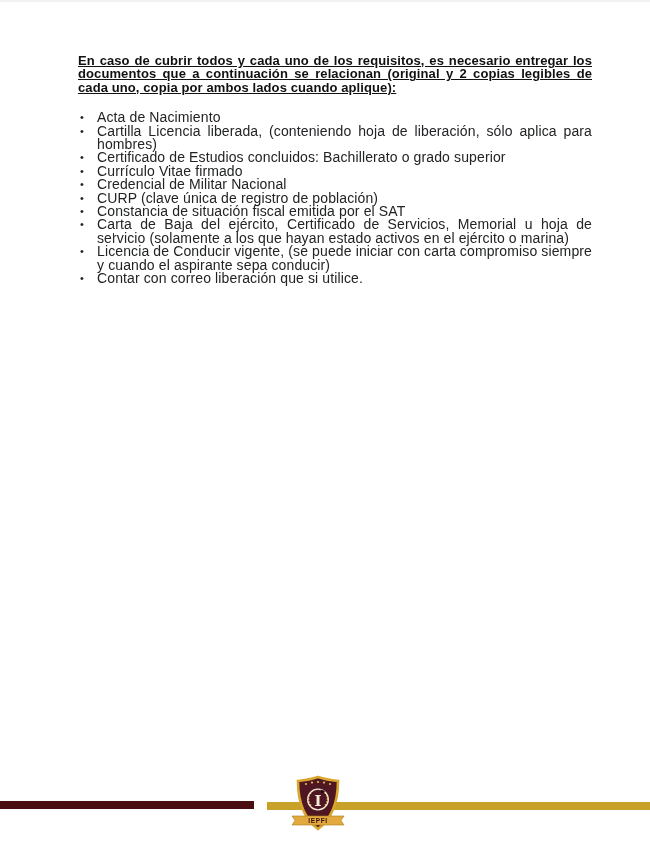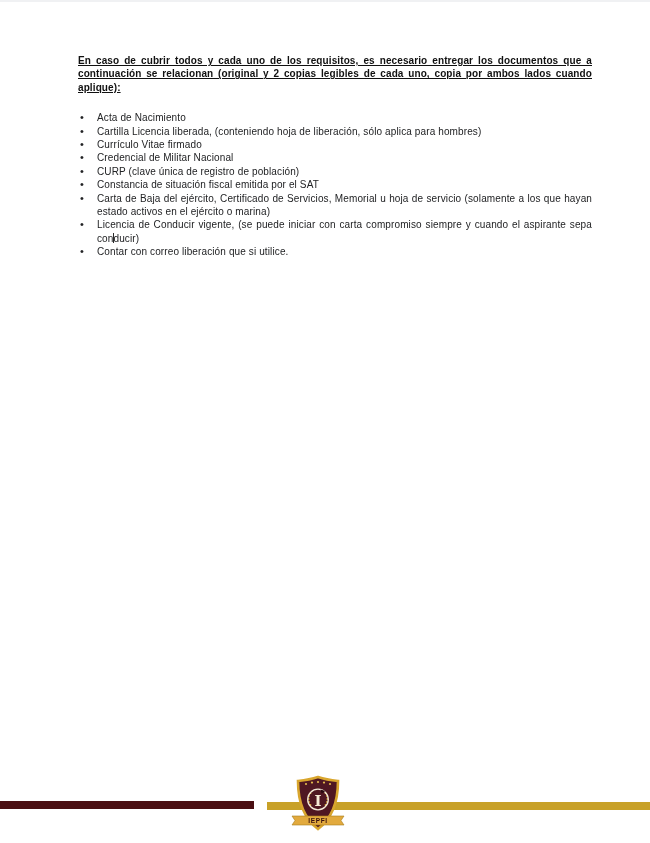--- a/index.html
+++ b/index.html
@@ -15,30 +15,30 @@
   }
   .page-top-edge {
     position:absolute; top:0; left:0; right:0; height:2px;
     background:#f0f1f3;
   }
   .content {
     position:absolute; top:54px; left:78px; width:514px;
     color:#1d1d1f;
   }
   .heading {
-    font-size:10px; line-height:13.4px; font-weight:bold;
+    font-size:13px; line-height:13.4px; font-weight:bold;
     text-decoration:underline;
     text-align:justify;
     letter-spacing:0.1px;
     color:#111111;
   }
   ul.req-list {
     margin-top:17px;
     list-style:none;
-    font-size:10px; line-height:13.4px;
+    font-size:14px; line-height:13.4px;
     letter-spacing:0.12px;
     color:#222325;
   }
   ul.req-list li {
     position:relative;
     padding-left:19px;
     text-align:justify;
   }
   ul.req-list li::before {
     content:"\2022";
@@ -71,20 +71,21 @@
 
 <div class="page">
 
   <div class="page-top-edge"></div>
 
   <div class="content">
     <p class="heading">En caso de cubrir todos y cada uno de los requisitos, es necesario entregar los documentos que a continuación se relacionan (original y 2 copias legibles de cada uno, copia por ambos lados cuando aplique):</p>
     <ul class="req-list">
       <li>Acta de Nacimiento</li>
       <li>Cartilla Licencia liberada, (conteniendo hoja de liberación, sólo aplica para hombres)</li>
+      <li>Certificado de Estudios concluidos: Bachillerato o grado superior</li>
       <li>Currículo Vitae firmado</li>
       <li>Credencial de Militar Nacional</li>
       <li>CURP (clave única de registro de población)</li>
       <li>Constancia de situación fiscal emitida por el SAT</li>
       <li>Carta de Baja del ejército, Certificado de Servicios, Memorial u hoja de servicio (solamente a los que hayan estado activos en el ejército o marina)</li>
       <li>Licencia de Conducir vigente, (se puede iniciar con carta compromiso siempre y cuando el aspirante sepa conducir)</li>
       <li>Contar con correo liberación que si utilice.</li>
     </ul>
   </div>
 

